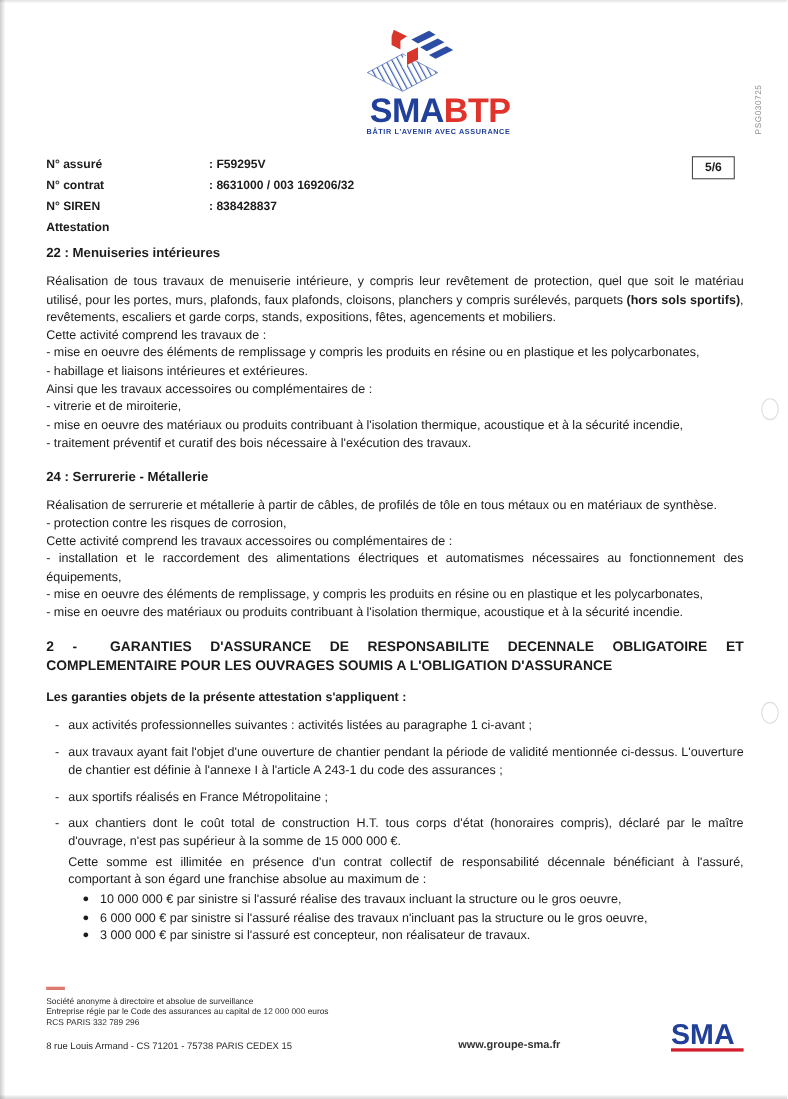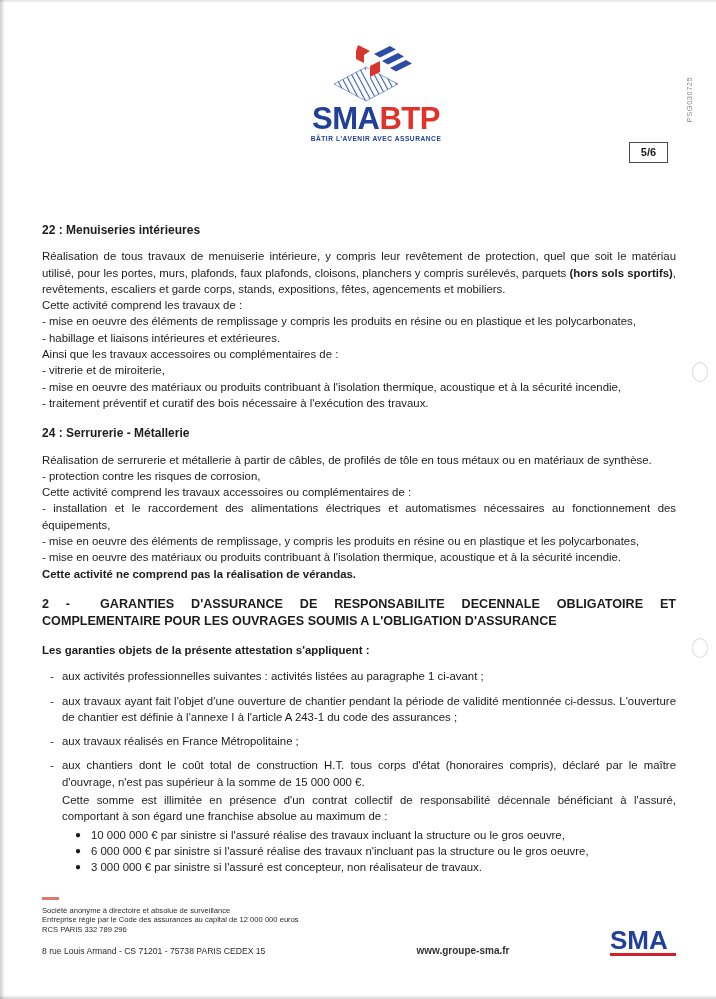--- a/index.html
+++ b/index.html
@@ -15,21 +15,21 @@
   .edge-top{position:absolute;left:0;right:0;top:0;height:3px;
     background:linear-gradient(to bottom,rgba(60,60,60,.15),rgba(60,60,60,0));}
   .punch{position:absolute;width:14px;height:18px;border:1px solid rgba(120,120,120,.25);
     border-radius:50%;right:8px;}
   .punch.p1{top:362px}.punch.p2{top:638px}
 
   .side-code{position:absolute;top:95px;right:4px;transform:rotate(-90deg);
     transform-origin:center;font-size:7.5px;color:#8a8a8a;letter-spacing:.5px;}
 
   
-  .logo-wrap{position:absolute;top:42px;left:288px;width:176px;text-align:center;}
+  .logo-wrap{position:absolute;top:24px;left:288px;width:176px;text-align:right;}
   .logo-graphic{display:block;margin:0 auto 2px auto;}
   .brand{font-size:31px;font-weight:bold;letter-spacing:-.5px;line-height:30px;}
   .brand .b-sma{color:#21409a}.brand .b-btp{color:#e0332b}
   .tagline{font-size:6.6px;font-weight:bold;color:#21409a;letter-spacing:.55px;margin-top:1px;}
 
   
   .hdr{position:absolute;top:141px;left:42px;font-size:11px;font-weight:bold;line-height:19px;}
   .hdr-row{display:flex;}
   .hdr-label{width:148px;}
   .page-box{position:absolute;top:142px;left:629px;width:37px;height:19px;border:1px solid #4a4a4a;
@@ -97,58 +97,75 @@
       <polygon points="30,3 42,9 36,13 36,21 28,17 28,9" fill="#d8352c"></polygon>
       <polygon points="42,24 52,19 52,30 42,35" fill="#d8352c"></polygon>
       <polygon points="38,28 42,26 42,36 38,38" fill="#ffffff"></polygon>
     </svg>
     <div class="brand"><span class="b-sma">SMA</span><span class="b-btp">BTP</span></div>
     <div class="tagline">BÂTIR L'AVENIR AVEC ASSURANCE</div>
   </div>
 
   <div class="page-box">5/6</div>
 
+  <div class="hdr">
+    <div class="hdr-row">
+      <span class="hdr-label">N° assuré</span>
+      <span class="hdr-value">: F59295V</span>
+    </div>
+    <div class="hdr-row">
+      <span class="hdr-label">N° contrat</span>
+      <span class="hdr-value">: 8631000 / 003 169206/32</span>
+    </div>
+    <div class="hdr-row">
+      <span class="hdr-label">N° SIREN</span>
+      <span class="hdr-value">: 838428837</span>
+    </div>
+    <div class="hdr-row">
+      <span class="hdr-label">Attestation</span>
+      <span class="hdr-value"></span>
+    </div>
+  </div>
 
   <div class="main">
 
     <div class="sec-h">22 : Menuiseries intérieures</div>
     <div><span>Réalisation de tous travaux de menuiserie intérieure, y compris leur revêtement de protection, quel que soit le matériau utilisé, pour les portes, murs, plafonds, faux plafonds, cloisons, planchers y compris surélevés, parquets </span><span class="bold">(hors sols sportifs)</span><span>, revêtements, escaliers et garde corps, stands, expositions, fêtes, agencements et mobiliers.</span></div>
     <div>Cette activité comprend les travaux de :</div>
     <div>- mise en oeuvre des éléments de remplissage y compris les produits en résine ou en plastique et les polycarbonates,</div>
     <div>- habillage et liaisons intérieures et extérieures.</div>
     <div>Ainsi que les travaux accessoires ou complémentaires de :</div>
     <div>- vitrerie et de miroiterie,</div>
     <div>- mise en oeuvre des matériaux ou produits contribuant à l'isolation thermique, acoustique et à la sécurité incendie,</div>
     <div>- traitement préventif et curatif des bois nécessaire à l'exécution des travaux.</div>
 
     <div class="sec-h sec-h24">24 : Serrurerie - Métallerie</div>
     <div>Réalisation de serrurerie et métallerie à partir de câbles, de profilés de tôle en tous métaux ou en matériaux de synthèse.</div>
     <div>- protection contre les risques de corrosion,</div>
     <div>Cette activité comprend les travaux accessoires ou complémentaires de :</div>
     <div>- installation et le raccordement des alimentations électriques et automatismes nécessaires au fonctionnement des équipements,</div>
     <div>- mise en oeuvre des éléments de remplissage, y compris les produits en résine ou en plastique et les polycarbonates,</div>
     <div>- mise en oeuvre des matériaux ou produits contribuant à l'isolation thermique, acoustique et à la sécurité incendie.</div>
-    <div class="note-bold">Cette activité ne comprend pas la réalisation de vérandas.</div>
 
     <div class="h2-head"><span class="h2-prefix">2 -</span><span>GARANTIES D'ASSURANCE DE RESPONSABILITE DECENNALE OBLIGATOIRE ET COMPLEMENTAIRE POUR LES OUVRAGES SOUMIS A L'OBLIGATION D'ASSURANCE</span></div>
 
     <div class="intro">Les garanties objets de la présente attestation s'appliquent :</div>
 
     <div class="g-list">
       <div class="g-item">
         <span class="g-marker">-</span>
         <div class="g-text">aux activités professionnelles suivantes : activités listées au paragraphe 1 ci-avant ;</div>
       </div>
       <div class="g-item">
         <span class="g-marker">-</span>
         <div class="g-text">aux travaux ayant fait l'objet d'une ouverture de chantier pendant la période de validité mentionnée ci-dessus. L'ouverture de chantier est définie à l'annexe I à l'article A 243-1 du code des assurances ;</div>
       </div>
       <div class="g-item">
         <span class="g-marker">-</span>
-        <div class="g-text">aux travaux réalisés en France Métropolitaine ;</div>
+        <div class="g-text">aux sportifs réalisés en France Métropolitaine ;</div>
       </div>
       <div class="g-item" style="margin-bottom:2px">
         <span class="g-marker">-</span>
         <div class="g-text">aux chantiers dont le coût total de construction H.T. tous corps d'état (honoraires compris), déclaré par le maître d'ouvrage, n'est pas supérieur à la somme de 15 000 000 €.</div>
       </div>
     </div>
 
     <div class="cont">Cette somme est illimitée en présence d'un contrat collectif de responsabilité décennale bénéficiant à l'assuré, comportant à son égard une franchise absolue au maximum de :</div>
 
     <div class="b-list">

